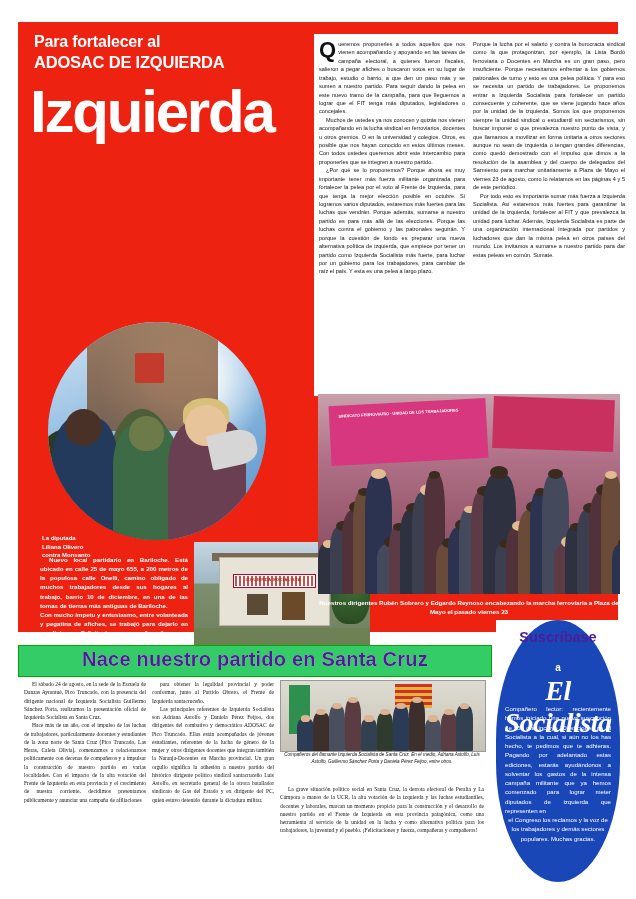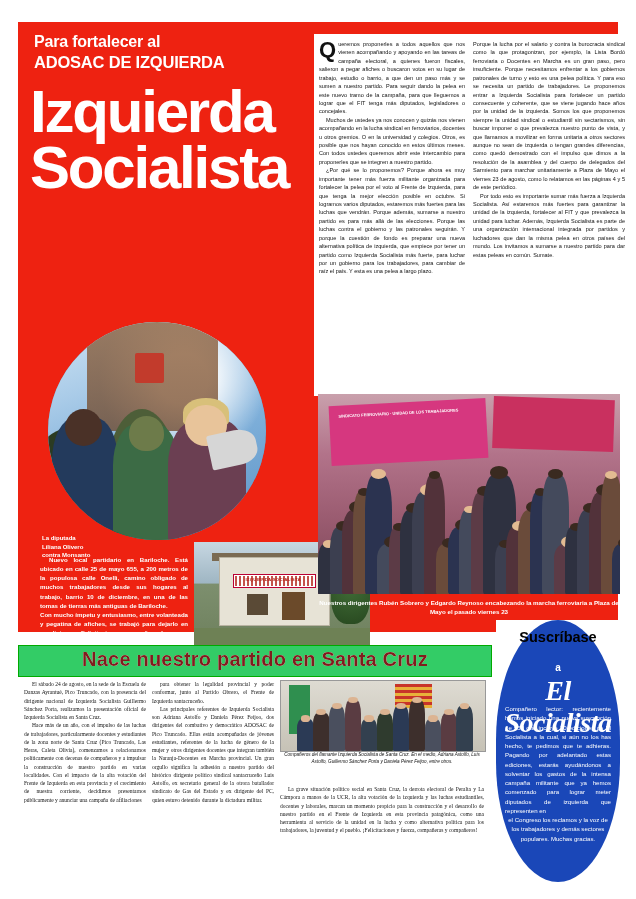--- a/index.html
+++ b/index.html
@@ -83,21 +83,21 @@
   #photo-march .bann2{position:absolute;left:58%;top:2%;width:40%;height:26%;background:#c9305f;transform:rotate(2deg);}
   #photo-march .crowd{position:absolute;left:0;bottom:0;width:100%;height:62%;}
   #photo-march .m{position:absolute;bottom:0;border-radius:30% 30% 4% 4%;}
   #photo-march .h{position:absolute;border-radius:50%;}
 
   .cap-march{position:absolute;left:300px;top:576px;width:302px;color:#ffffff;
      font-size:6.2px;line-height:1.5;font-weight:bold;text-align:center;}
 
   
   .green-band{position:absolute;left:18px;top:645px;width:472px;height:30px;background:#33cc66;border:1px solid #0a0;}
-  .green-band .gt{position:absolute;left:0;right:0;top:2px;text-align:center;color:#7f1d1d;
+  .green-band .gt{position:absolute;left:0;right:0;top:2px;text-align:center;color:#4c1d95;
      font-weight:bold;font-size:20px;letter-spacing:.2px;text-shadow:0 0 0 #fff;}
 
   .sc-wrap{position:absolute;left:18px;top:680px;width:472px;height:202px;background:#ffffff;}
   .sc-col{position:absolute;top:0;color:#111;font-size:5.5px;line-height:1.5;text-align:justify;font-family:"Liberation Serif",serif;}
   .sc-col p{margin:0;text-indent:8px;}
   .sc-col p.first{text-indent:8px;}
   .sc1{left:6px;width:122px;height:198px;}
   .sc2{left:134px;width:122px;height:198px;}
 
   #photo-sc{position:absolute;left:262px;top:0px;width:204px;height:70px;background:#c9c6bd;overflow:hidden;border:1px solid #999;}
@@ -109,21 +109,21 @@
   .cap-sc{position:absolute;left:262px;top:72px;width:204px;color:#111;font-size:4.6px;line-height:1.45;
      font-style:italic;text-align:center;font-family:"Liberation Sans",sans-serif;}
   .sc3txt{position:absolute;left:262px;top:105px;width:204px;color:#111;font-size:5.5px;line-height:1.5;
      text-align:justify;font-family:"Liberation Serif",serif;}
   .sc3txt p{margin:0;text-indent:8px;}
 
   
   .sub-box{position:absolute;left:496px;top:620px;width:124px;height:262px;background:#ffffff;}
   .sub-oval{position:absolute;left:0;top:0;width:124px;height:262px;background:#1a47b8;
      border-radius:62px 62px 62px 62px / 120px 120px 120px 120px;}
-  .sub-head{position:absolute;left:0;right:0;top:10px;text-align:center;color:#000000;
+  .sub-head{position:absolute;left:0;right:0;top:10px;text-align:center;color:#4c1d95;
      font-weight:bold;font-size:14.5px;line-height:1.05;}
   .sub-a{position:absolute;left:0;right:0;top:42px;text-align:center;color:#fff;font-weight:bold;font-size:10px;}
   .sub-title{position:absolute;left:0;right:0;top:55px;text-align:center;color:#ffffff;
      font-family:"Liberation Serif",serif;font-style:italic;font-weight:bold;font-size:28px;letter-spacing:-.5px;}
   .sub-body{position:absolute;left:9px;right:9px;top:84px;color:#ffffff;font-size:6.1px;line-height:1.52;
      text-align:justify;}
   .sub-body .ctr{text-align:center;}
 </style>
 </head>
 <body>
@@ -132,21 +132,20 @@
 
   <div class="top-block">
 
     <div class="kicker">
       <div>Para fortalecer al</div>
       <div class="l2">ADOSAC DE IZQUIERDA</div>
     </div>
 
     <div class="bighead">
       <span>Izquierda</span>
-      <span>Socialista</span>
     </div>
 
     <div class="artcol col1">
       <p class="first"><span class="dropcap">Q</span><span>ueremos proponerles a todos aquellos que nos vienen acompañando y apoyando en las tareas de campaña electoral, a quienes fueron fiscales, salieron a pegar afiches o buscaron votos en su lugar de trabajo, estudio o barrio, a que den un paso más y se sumen a nuestro partido. Para seguir dando la pelea en este nuevo tramo de la campaña, para que lleguemos a lograr que el FIT tenga más diputados, legisladores o concejales.</span></p>
       <p>Muchos de ustedes ya nos conocen y quizás nos vienen acompañando en la lucha sindical en ferroviarios, docentes u otros gremios. O en la universidad y colegios. Otros, es posible que nos hayan conocido en estos últimos meses. Con todos ustedes queremos abrir este intercambio para proponerles que se integren a nuestro partido.</p>
       <p>¿Por qué se lo proponemos? Porque ahora es muy importante tener más fuerza militante organizada para fortalecer la pelea por el voto al Frente de Izquierda, para que tenga la mejor elección posible en octubre. Si logramos varios diputados, estaremos más fuertes para las luchas que vendrán. Porque además, sumarse a nuestro partido es para más allá de las elecciones. Porque las luchas contra el gobierno y las patronales seguirán. Y porque la cuestión de fondo es preparar una nueva alternativa política de izquierda, que empiece por tener un partido como Izquierda Socialista más fuerte, para luchar por un gobierno para los trabajadores, para cambiar de raíz el país. Y esta es una pelea a largo plazo.</p>
     </div>
 
     <div class="artcol col2">
       <p class="first">Porque la lucha por el salario y contra la burocracia sindical como la que protagonizan, por ejemplo, la Lista Bordó ferroviaria o Docentes en Marcha es un gran paso, pero insuficiente. Porque necesitamos enfrentar a los gobiernos patronales de turno y esto es una pelea política. Y para eso se necesita un partido de trabajadores. Le proponemos entrar a Izquierda Socialista para fortalecer un partido consecuente y coherente, que se viene jugando hace años por la unidad de la izquierda. Somos los que proponemos siempre la unidad sindical o estudiantil sin sectarismos, sin buscar imponer o que prevalezca nuestro punto de vista, y que llamamos a movilizar en forma unitaria a otros sectores aunque no sean de izquierda o tengan grandes diferencias, como quedó demostrado con el impulso que dimos a la resolución de la asamblea y del cuerpo de delegados del Sarmiento para marchar unitariamente a Plaza de Mayo el viernes 23 de agosto, como lo relatamos en las páginas 4 y 5 de este periódico.</p>

